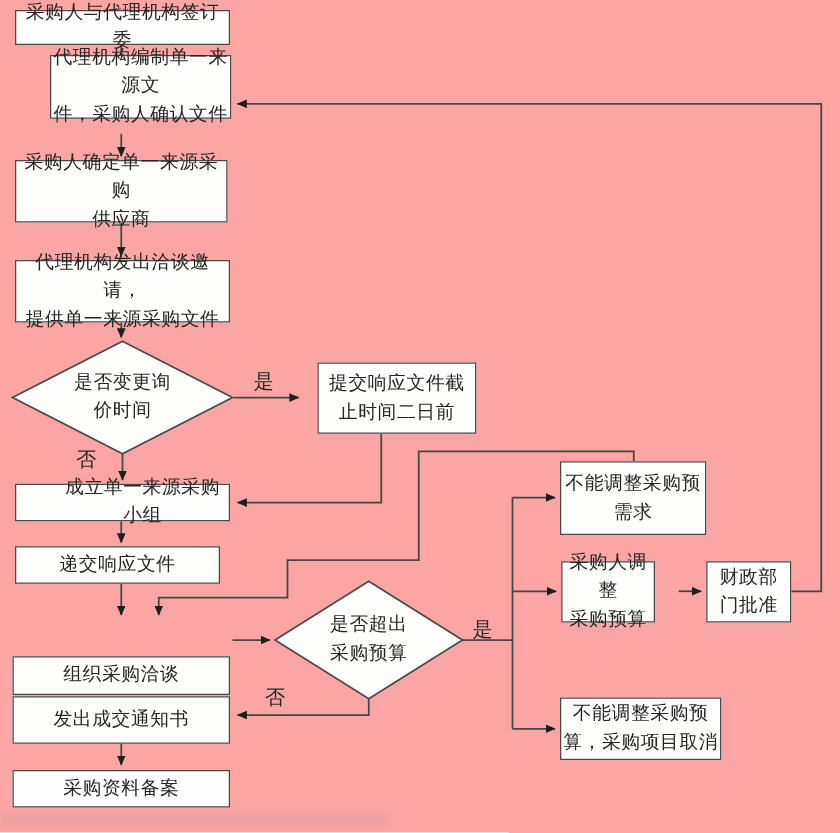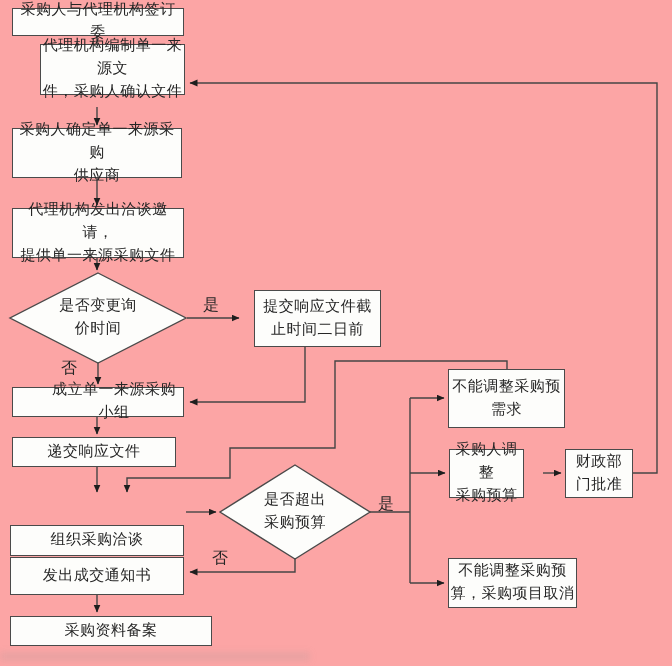--- a/index.html
+++ b/index.html
@@ -92,21 +92,21 @@
 止时间二日前</div>
 
   <div class="node" style="left:12px;top:387px;width:172px;height:30px;padding-left:32px;">成立单一来源采购小组</div>
 
   <div class="node" style="left:12px;top:437px;width:164px;height:30px;">递交响应文件</div>
 
   <div class="node" style="left:10px;top:496px;width:174px;height:31px;margin-top:29px;">组织采购洽谈</div>
 
   <div class="node" style="left:10px;top:557px;width:174px;height:38px;">发出成交通知书</div>
 
-  <div class="node" style="left:10px;top:616px;width:202px;height:30px;">采购资料备案</div>
+  <div class="node" style="left:10px;top:616px;width:174px;height:30px;">采购资料备案</div>
 
   <div class="node" style="left:448px;top:369px;width:117px;height:59px;">不能调整采购预
 需求</div>
 
   <div class="node" style="left:449px;top:449px;width:75px;height:49px;">采购人调整
 采购预算</div>
 
   <div class="node" style="left:565px;top:449px;width:68px;height:49px;">财政部
 门批准</div>
 

